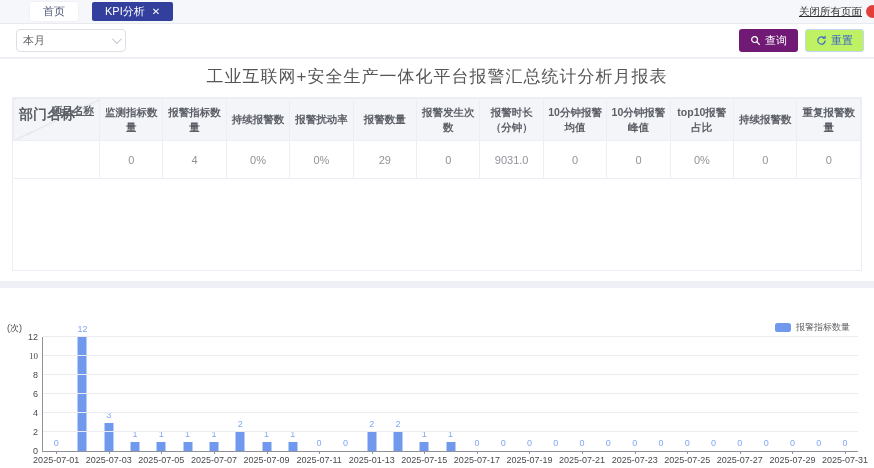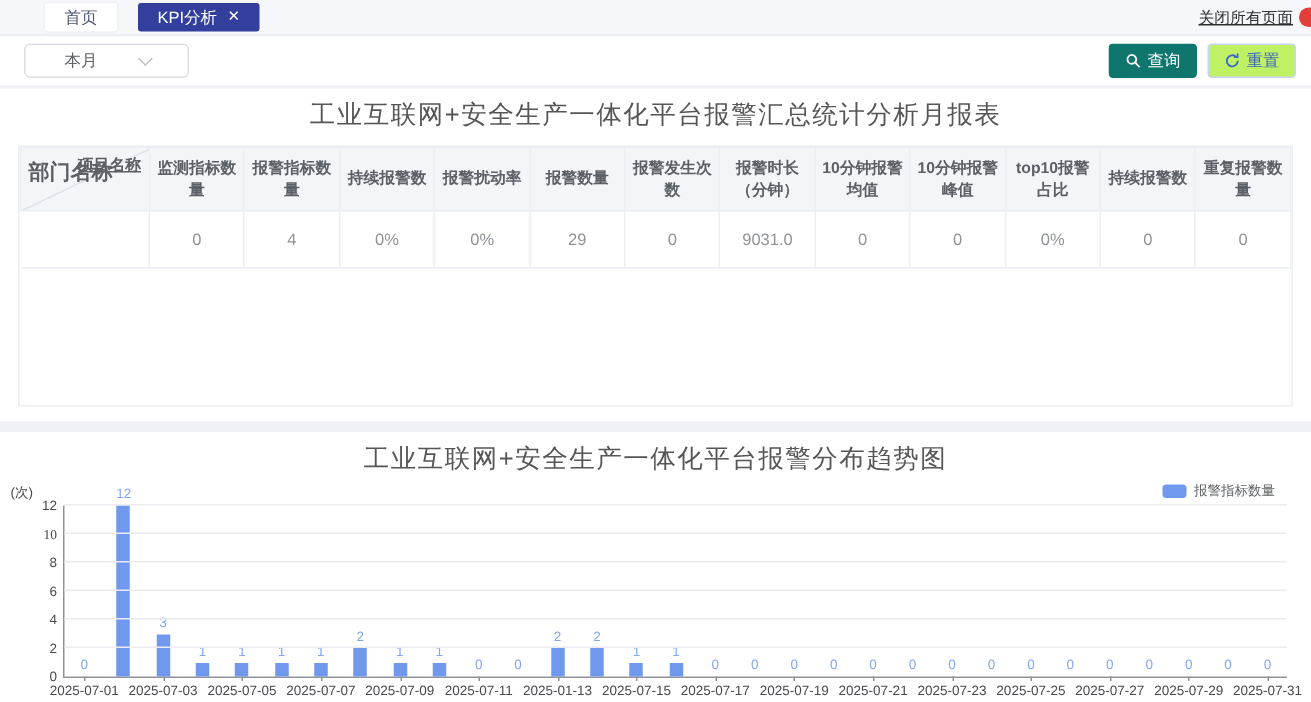--- a/index.html
+++ b/index.html
@@ -15,28 +15,28 @@
   .tab.active { background:#323f9c; color:#ffffff; }
   .tab .close-x { margin-left:7px; font-size:10px; line-height:1; }
   .close-all { margin-left:auto; display:flex; align-items:center; font-size:10.5px;
     color:#2f2f2f; margin-right:0; cursor:pointer;text-decoration:underline; }
   .badge { width:13px; height:13px; border-radius:50%; background:#e23e3a; margin-left:4px;
     margin-right:-5px; flex:0 0 auto; }
 
   
   .toolbar { height:33px; background:#ffffff; display:flex; align-items:center; padding:0 10px; }
   .select { width:110px; height:23px; border:1px solid #dcdfe6; border-radius:4px; background:#fff;
-    display:flex; align-items:center; justify-content:space-between; padding:0 26px;
+    display:flex; align-items:center; justify-content:space-between; padding:0 6px;
     font-size:11px; color:#606266; margin-left:6px; cursor:pointer; }
   .chev { width:7px; height:7px; border-right:1.5px solid #c0c4cc; border-bottom:1.5px solid #c0c4cc;
     transform:rotate(45deg) translateY(-2px); }
   .btn-group { margin-left:auto; display:flex; gap:7px; }
   .btn { height:23px; display:flex; align-items:center; gap:4px; font-size:11px;
     border-radius:3px; padding:0 10px; cursor:pointer; border:1px solid transparent; }
-  .btn.primary { background:#0f766e; color:#fff; }
+  .btn.primary { background:#701a75; color:#fff; }
   .btn.plain { background:#bef264; color:#3d64c8; border-color:#c5d5f3; }
   .btn svg { display:block; }
 
   
   .card { background:#ffffff; }
   .report-card { margin-top:2px; height:222px; padding-top:6px; }
   .sec-title { text-align:center; font-size:17px; font-weight:400; color:#565656; letter-spacing:1px; }
   .table-wrap { margin:9px 12px 0 12px; border:1px solid #ebeef5; height:174px; overflow:hidden; }
   table { width:100%; border-collapse:collapse; table-layout:fixed; }
   th { background:#f4f5f9; color:#5b5f66; font-size:10.5px; font-weight:bold; height:42px;
@@ -162,21 +162,20 @@
             <td>0%</td>
             <td>0</td>
             <td>0</td>
           </tr>
         </tbody>
     </table>
   </div>
 </div>
 
 <div class="card chart-card">
-  <div class="sec-title">工业互联网+安全生产一体化平台报警分布趋势图</div>
   <div class="legend">
     <span class="legend-swatch" style="background: rgb(112, 153, 238);"></span>
     <span class="legend-text">报警指标数量</span>
   </div>
   <div class="plot" id="plot">
     <span class="unit-label">(次)</span>
     <div class="slots" id="slots">
         <div class="slot">
           <span class="bar-val" style="bottom: calc(0% + 3px); color: rgb(130, 167, 243);">0</span>
           <div class="xtick"></div>

